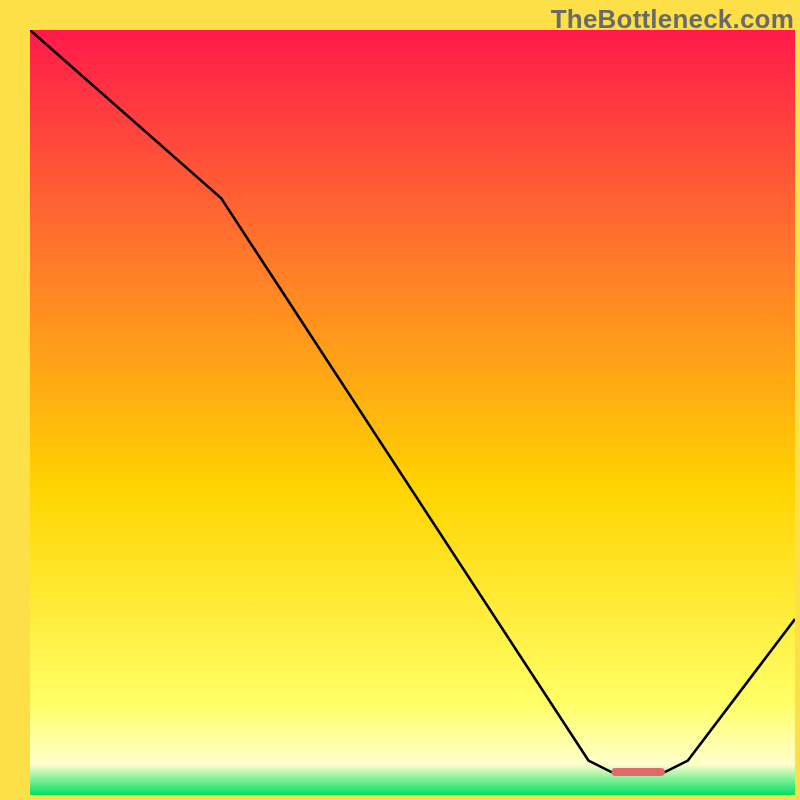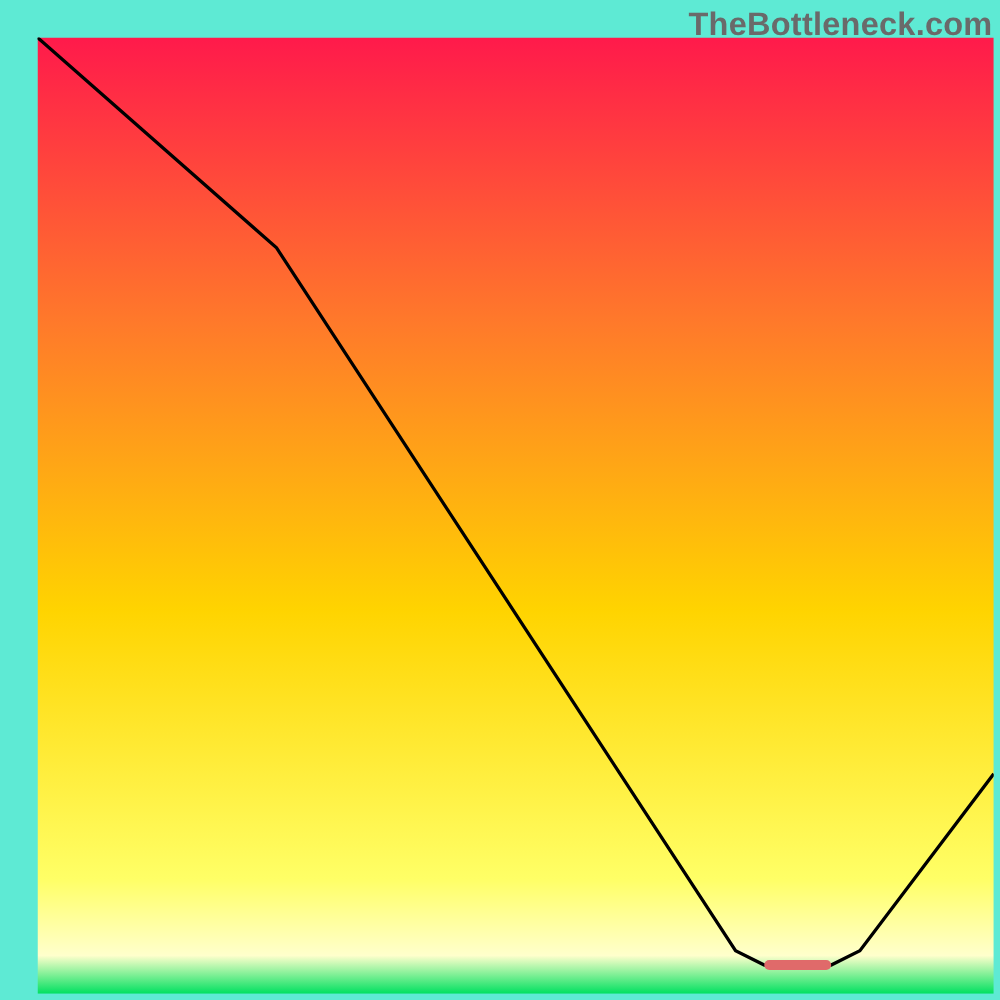--- a/index.html
+++ b/index.html
@@ -1,21 +1,21 @@
 <!DOCTYPE html>
 <html><head>
 <meta charset="utf-8">
 <style>
   * { margin: 0; padding: 0; box-sizing: border-box; }
   html, body { width: 800px; height: 800px; overflow: hidden; background: #000; }
   .frame {
     position: relative;
     width: 800px;
     height: 800px;
-    background: #5eead4;
+    background: #fde047;
   }
   .watermark {
     position: absolute;
     top: 4px;
     right: 6px;
     color: #6a6a6a;
     font-family: Arial, Helvetica, sans-serif;
     font-size: 26px;
     font-weight: 600;
     letter-spacing: 0.2px;

